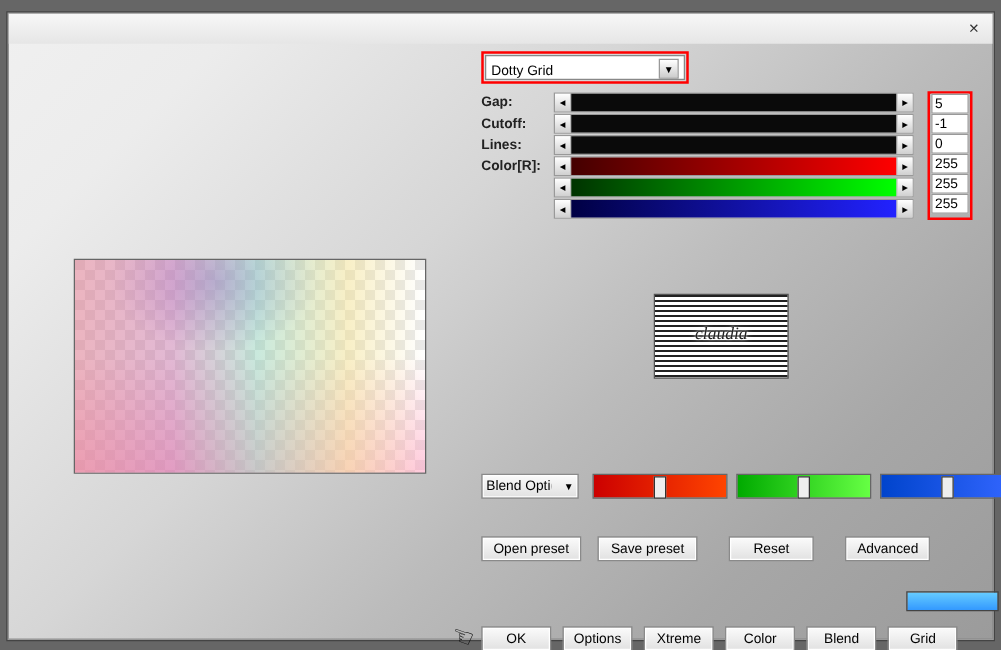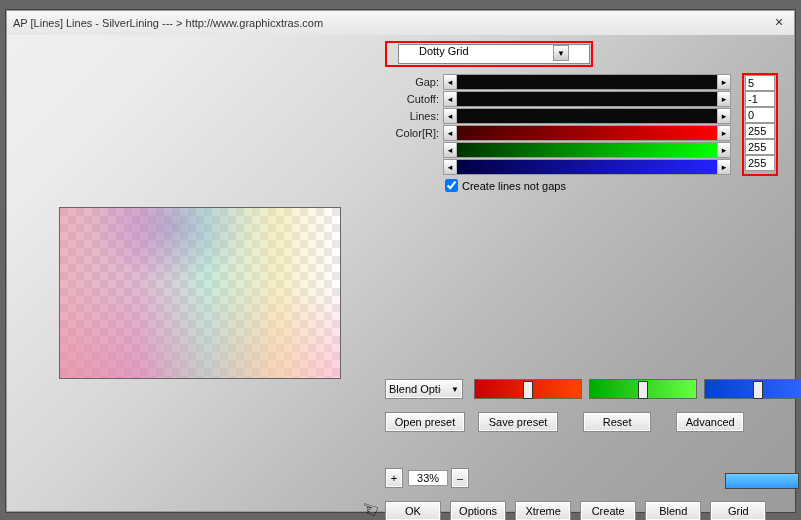--- a/index.html
+++ b/index.html
@@ -22,38 +22,38 @@
  background:
   linear-gradient(90deg,rgba(220,120,140,.55),rgba(190,100,160,.45) 28%,rgba(120,200,170,.4) 52%,rgba(240,220,130,.45) 78%,rgba(240,220,130,0) 100%),
   linear-gradient(0deg,rgba(255,150,190,.5),rgba(255,150,190,0) 55%),
   radial-gradient(120px 80px at 40% 10%,rgba(160,140,220,.55),transparent 70%);
 }
 
 .ctrls{position:absolute;left:372px;right:10px;top:6px;}
 
 .hl{border:2px solid red;padding:1px;display:inline-block;}
 .row{display:flex;align-items:center;margin:1px 0;}
-.lbl{width:54px;text-align:right;margin-right:4px;color:#222;}
+.lbl{width:54px;text-align:left;margin-right:4px;color:#222;font-weight:bold;}
 .slider-shell{display:flex;align-items:center;border:1px solid #999;background:#e4e4e4;height:14px;}
 .slider-shell.w{width:286px;}
 .arrow{width:12px;height:14px;display:inline-flex;align-items:center;justify-content:center;
  background:linear-gradient(#fff,#d0d0d0);border-right:1px solid #bbb;font-size:9px;}
 .arrow.r{border-right:none;border-left:1px solid #bbb;}
 .track{flex:1;height:14px;position:relative;}
 .track.black{background:#0a0a0a;}
 .track.red{background:linear-gradient(90deg,#400,#f00);}
 .track.green{background:linear-gradient(90deg,#030,#0f0);}
 .track.blue{background:linear-gradient(90deg,#004,#22f);}
 .valbox{width:24px;height:14px;margin-left:2px;border:1px solid #999;background:#fff;font-size:11px;
  padding:0 2px;line-height:14px;}
 .valwrap{display:flex;flex-direction:column;border:2px solid red;padding:0 1px;}
 .valwrap .valbox{margin:0 0 0 0;}
 
 select,.combo{height:18px;font-size:11px;border:1px solid #888;background:#fff;}
-.combo{width:150px;display:inline-flex;align-items:flex-start;padding:0 20px;justify-content:space-between;margin-left:10px;}
+.combo{width:150px;display:inline-flex;align-items:flex-end;padding:0 4px;justify-content:space-between;}
 .combo .dd{width:14px;height:14px;display:inline-flex;align-items:center;justify-content:center;
  background:linear-gradient(#fff,#ccc);border:1px solid #999;font-size:8px;}
 
 .check{display:flex;align-items:center;margin:3px 0 0 60px;}
 .check input{margin:0 4px 0 0;}
 
 .stamp{position:absolute;left:510px;top:200px;width:106px;height:66px;
  background:repeating-linear-gradient(#222 0 2px,#fff 2px 4px);border:1px solid #555;}
 .stamp span{position:absolute;left:0;right:0;top:24px;text-align:center;font-style:italic;
  font-family:Georgia,serif;font-size:14px;color:#222;text-shadow:0 0 2px #fff,0 0 6px #fff;}
@@ -64,33 +64,32 @@
 .blend{position:absolute;left:372px;top:344px;width:70px;justify-content:space-between;padding:0 3px;}
 .blend .dd{font-size:8px;}
 
 .rgbslider{position:absolute;top:344px;width:106px;height:18px;border:1px solid #666;}
 .rgbslider.red{left:461px;background:linear-gradient(90deg,#c00,#f40);}
 .rgbslider.green{left:576px;background:linear-gradient(90deg,#0a0,#6f4);}
 .rgbslider.blue{left:691px;background:linear-gradient(90deg,#04c,#36f);}
 .rgbslider .thumb{position:absolute;top:1px;width:8px;height:16px;background:#eee;border:1px solid #333;}
 
 .row2{position:absolute;left:372px;}
-.row-open{top:377px;} .row-pct{top:403px;} .row-zoom{top:433px;} .row-bottom{top:466px;}
+.row-open{top:394px;} .row-pct{top:403px;} .row-zoom{top:433px;} .row-bottom{top:466px;}
 
 .swatch{position:absolute;left:712px;top:438px;width:72px;height:14px;border:1px solid #444;
  background:linear-gradient(#6cf,#39f);}
 
 .finger{position:absolute;left:348px;top:462px;font-size:20px;transform:scaleX(-1) rotate(-20deg);}
 </style>
 </head>
 <body>
 
 <div class="window">
   <div class="titlebar">
-    <span>AP [Lines]  Lines - SilverLining    --- &gt; http://www.graphicxtras.com</span>
     <span class="spacer"></span>
     <span class="close">×</span>
   </div>
 
   <div class="content">
 
     <div class="preview"></div>
 
     <div class="ctrls">
 
@@ -157,26 +156,25 @@
         <div class="valwrap">
           <span class="valbox">5</span>
           <span class="valbox">-1</span>
           <span class="valbox">0</span>
           <span class="valbox">255</span>
           <span class="valbox">255</span>
           <span class="valbox">255</span>
         </div>
       </div>
 
-      <div class="check">
-        <input type="checkbox" checked="" style="">
-        <span>Create lines not gaps</span>
-      </div>
-    </div>
-
+    </div>
+
+    <div class="stamp">
+      <span>claudia</span>
+    </div>
 
     <span class="btn blend">
       <span style="overflow:hidden;white-space:nowrap;text-overflow:clip;width:52px;">Blend Options</span>
       <span class="dd">▼</span>
     </span>
     <div class="rgbslider red">
         <div class="thumb" style="left:48px;"></div>
       </div>
     <div class="rgbslider green">
         <div class="thumb" style="left:48px;"></div>
@@ -186,33 +184,28 @@
       </div>
 
     <div class="row2 row-open">
       <span class="btn" style="width:78px;">Open preset</span>
       <span class="btn" style="width:78px;margin-left:10px;">Save preset</span>
       <span class="btn" style="width:66px;margin-left:22px;">Reset</span>
       <span class="btn" style="width:66px;margin-left:22px;">Advanced</span>
     </div>
 
 
-    <div class="row2 row-zoom">
-      <span class="btn" style="width:16px;">+</span>
-      <span class="valbox" style="width:34px;display:inline-block;text-align:center;">33%</span>
-      <span class="btn" style="width:16px;">–</span>
-    </div>
 
     <div class="swatch"></div>
 
     <span class="finger">☞</span>
 
     <div class="row2 row-bottom">
       <span class="btn" style="width:54px;">OK</span>
       <span class="btn" style="width:54px;margin-left:6px;">Options</span>
       <span class="btn" style="width:54px;margin-left:6px;">Xtreme</span>
-      <span class="btn" style="width:54px;margin-left:6px;">Create</span>
+      <span class="btn" style="width:54px;margin-left:6px;">Color</span>
       <span class="btn" style="width:54px;margin-left:6px;">Blend</span>
       <span class="btn" style="width:54px;margin-left:6px;">Grid</span>
     </div>
 
   </div>
 </div>
 
 </body></html>

